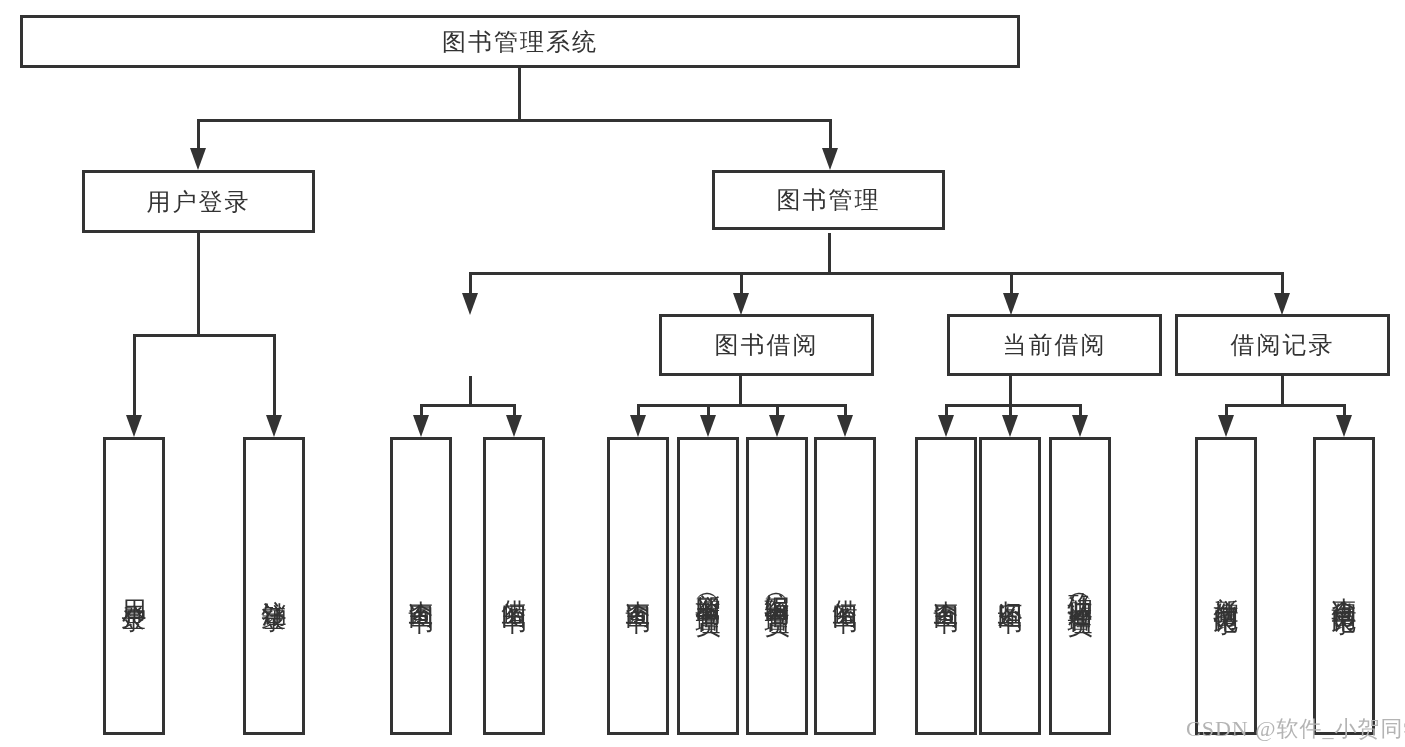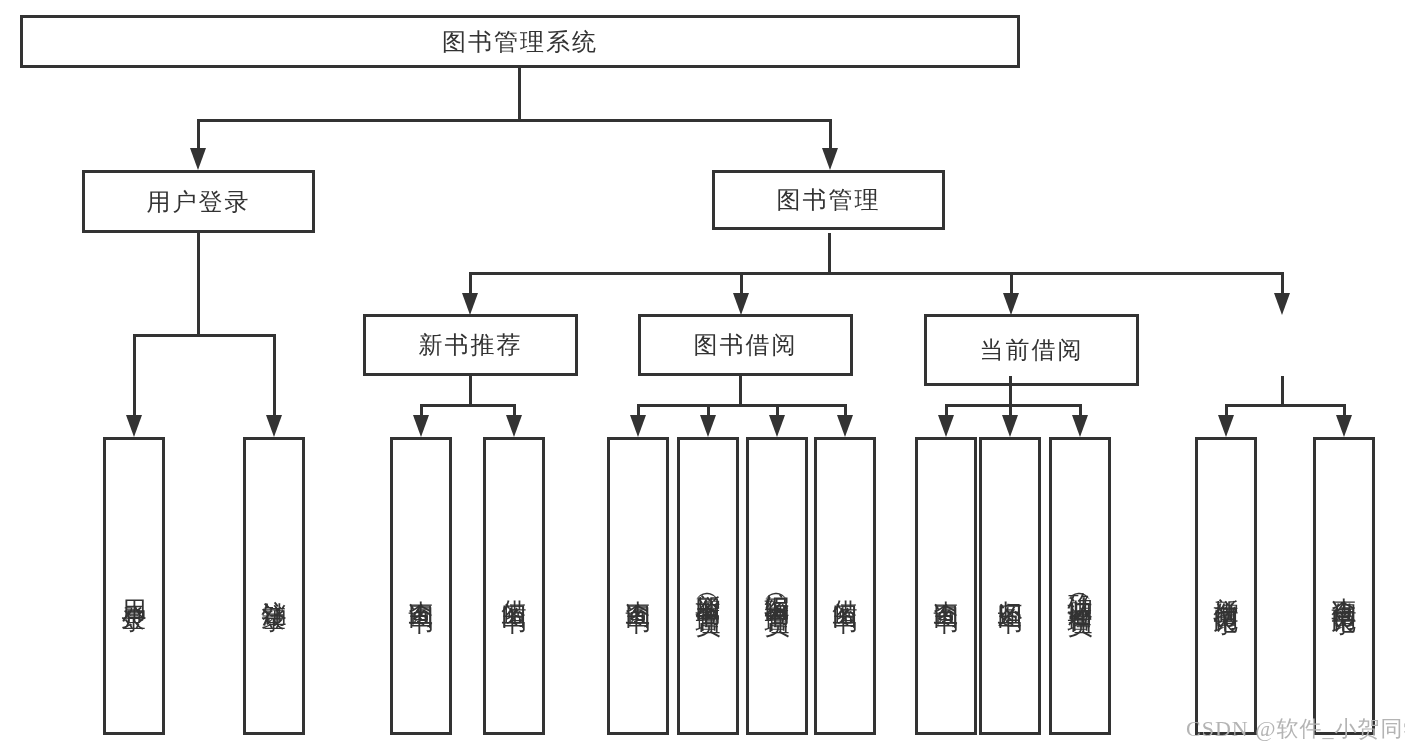--- a/index.html
+++ b/index.html
@@ -63,28 +63,28 @@
   <div class="hline" style="left:469px;top:272px;width:814px;"></div>
   <div class="vline" style="left:469px;top:272px;height:23px;"></div>
   <div class="ahead" style="left:462px;top:293px;"></div>
   <div class="vline" style="left:740px;top:272px;height:23px;"></div>
   <div class="ahead" style="left:733px;top:293px;"></div>
   <div class="vline" style="left:1010px;top:272px;height:23px;"></div>
   <div class="ahead" style="left:1003px;top:293px;"></div>
   <div class="vline" style="left:1281px;top:272px;height:23px;"></div>
   <div class="ahead" style="left:1274px;top:293px;"></div>
 
-  <div class="box" style="left:363px;top:314px;width:215px;height:62px;">
-    <span>新书推荐</span>
-  </div>
-  <div class="box" style="left:638px;top:314px;width:215px;height:62px;">
+  <div class="box" style="left:659px;top:314px;width:215px;height:62px;">
     <span>图书借阅</span>
   </div>
-  <div class="box" style="left:924px;top:314px;width:215px;height:72px;">
+  <div class="box" style="left:947px;top:314px;width:215px;height:62px;">
     <span>当前借阅</span>
+  </div>
+  <div class="box" style="left:1175px;top:314px;width:215px;height:62px;">
+    <span>借阅记录</span>
   </div>
 
   <div class="vline" style="left:469px;top:376px;height:31px;"></div>
   <div class="hline" style="left:420px;top:404px;width:96px;"></div>
   <div class="vline" style="left:420px;top:404px;height:13px;"></div>
   <div class="ahead" style="left:413px;top:415px;"></div>
   <div class="vline" style="left:513px;top:404px;height:13px;"></div>
   <div class="ahead" style="left:506px;top:415px;"></div>
 
   <div class="vline" style="left:739px;top:376px;height:31px;"></div>

